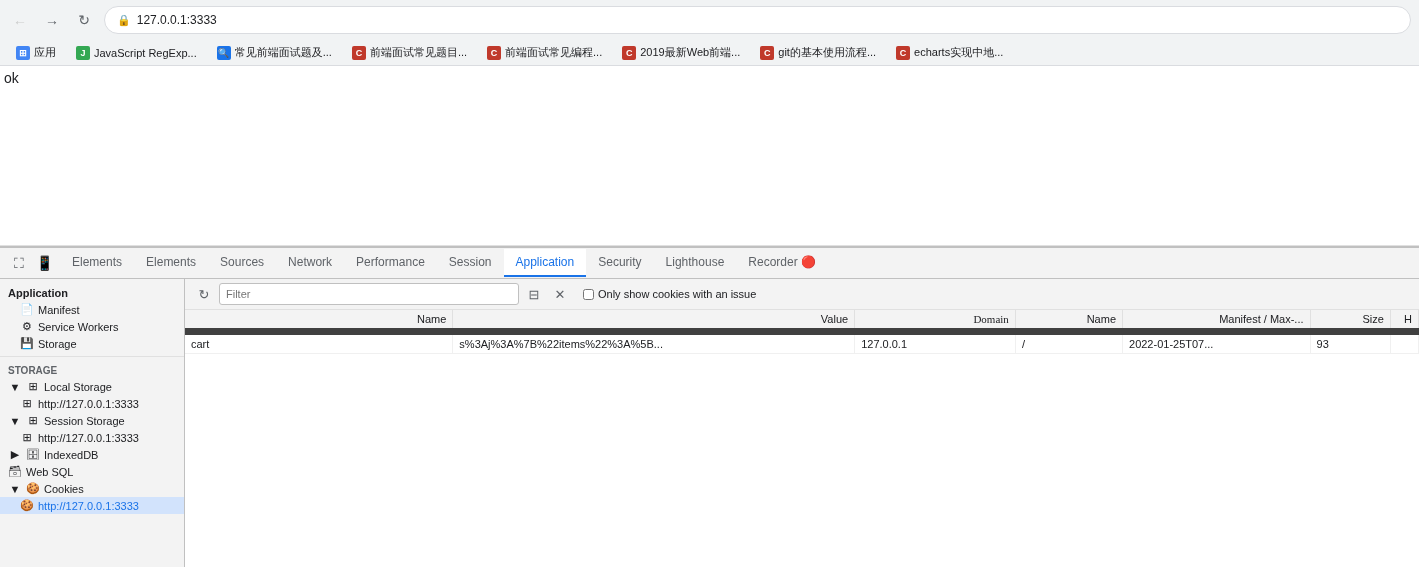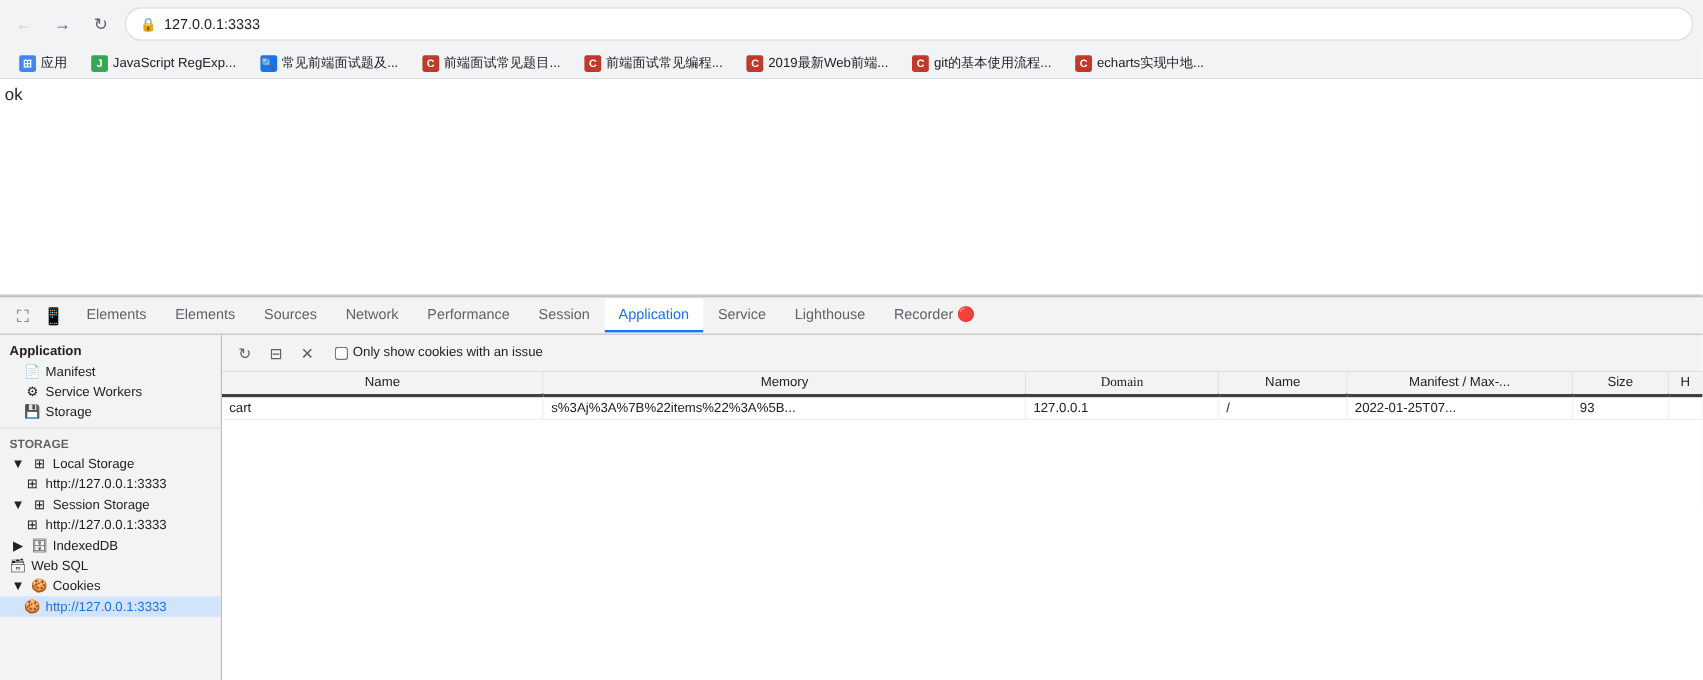--- a/index.html
+++ b/index.html
@@ -57,21 +57,21 @@
     .cookie-toolbar { display: flex; align-items: center; padding: 4px 8px; border-bottom: 1px solid #e0e0e0; gap: 4px; background: #f3f3f3; flex-shrink: 0; }
     .cookie-toolbar-btn { width: 22px; height: 22px; border: none; background: none; cursor: pointer; border-radius: 3px; display: flex; align-items: center; justify-content: center; color: #5f6368; font-size: 13px; }
     .filter-input { flex: 1; max-width: 300px; height: 22px; border: 1px solid #c0c0c0; border-radius: 3px; padding: 0 6px; font-size: 11px; background: #fff; }
     .filter-clear { width: 22px; height: 22px; border: none; background: none; cursor: pointer; color: #5f6368; font-size: 13px; }
     .cookie-checkbox-label { display: flex; align-items: flex-end; gap: 4px; font-size: 11px; color: #202124; margin-left: 8px; }
     .cookie-checkbox-label input { width: 11px; height: 11px; }
 
     
     .cookie-table { flex: 1; overflow: auto; }
     .cookie-table table { width: 100%; border-collapse: collapse; font-size: 11px; }
-    .cookie-table th { background: #f3f3f3; border-bottom: 3px solid #404040; border-right: 1px solid #e0e0e0; padding: 3px 6px; text-align: center; font-weight: 500; color: #202124; position: sticky; top: 0; white-space: nowrap; }
+    .cookie-table th { background: #f3f3f3; border-bottom: 7px solid #404040; border-right: 1px solid #e0e0e0; padding: 3px 6px; text-align: right; font-weight: 500; color: #202124; position: sticky; top: 0; white-space: nowrap; }
     .cookie-table td { border-bottom: 1px solid #f0f0f0; border-right: 1px solid #f0f0f0; padding: 3px 6px; color: #202124; }
     .col-name { width: 200px; }
     .col-value { width: 300px; }
     .col-domain { width: 120px; font-family: Liberation Serif, serif; }
     .col-path { width: 80px; }
     .col-expires { width: 140px; }
     .col-size { width: 60px; }
     .col-h { width: 20px; }
 
     
@@ -139,21 +139,21 @@
       <button class="devtools-icon-btn">⛶</button>
       <button class="devtools-icon-btn">📱</button>
     </div>
     <div class="devtools-tab">Elements</div>
     <div class="devtools-tab">Elements</div>
     <div class="devtools-tab">Sources</div>
     <div class="devtools-tab">Network</div>
     <div class="devtools-tab">Performance</div>
     <div class="devtools-tab">Session</div>
     <div class="devtools-tab active">Application</div>
-    <div class="devtools-tab">Service</div>
+    <div class="devtools-tab">Security</div>
     <div class="devtools-tab">Lighthouse</div>
     <div class="devtools-tab">Recorder 🔴</div>
   </div>
 
   <div class="devtools-body">
 
     <div class="devtools-sidebar">
       <div class="sidebar-section-title">Application</div>
       <div class="sidebar-item sidebar-sub-item">
         <span class="item-icon">📄</span>
@@ -210,34 +210,35 @@
       <div class="sidebar-item sidebar-sub-item selected">
         <span class="item-icon">🍪</span>
         <span class="item-label">http://127.0.0.1:3333</span>
       </div>
     </div>
 
     <div class="devtools-main">
 
       <div class="cookie-toolbar">
         <button class="cookie-toolbar-btn">↻</button>
+        <input class="filter-input" type="text" placeholder="Filter" style="">
         <button class="filter-clear">⊟</button>
         <button class="filter-clear">✕</button>
         <label class="cookie-checkbox-label">
           <input type="checkbox" style="">
           <span>Only show cookies with an issue</span>
         </label>
       </div>
 
       <div class="cookie-table">
         <table>
           <thead>
             <tr>
               <th class="col-name">Name</th>
-              <th class="col-value">Memory</th>
+              <th class="col-value">Value</th>
               <th class="col-domain">Domain</th>
               <th class="col-path">Name</th>
               <th class="col-expires">Manifest / Max-...</th>
               <th class="col-size">Size</th>
               <th class="col-h">H</th>
             </tr>
           </thead>
           <tbody>
             <tr class="data-row">
               <td>cart</td>

